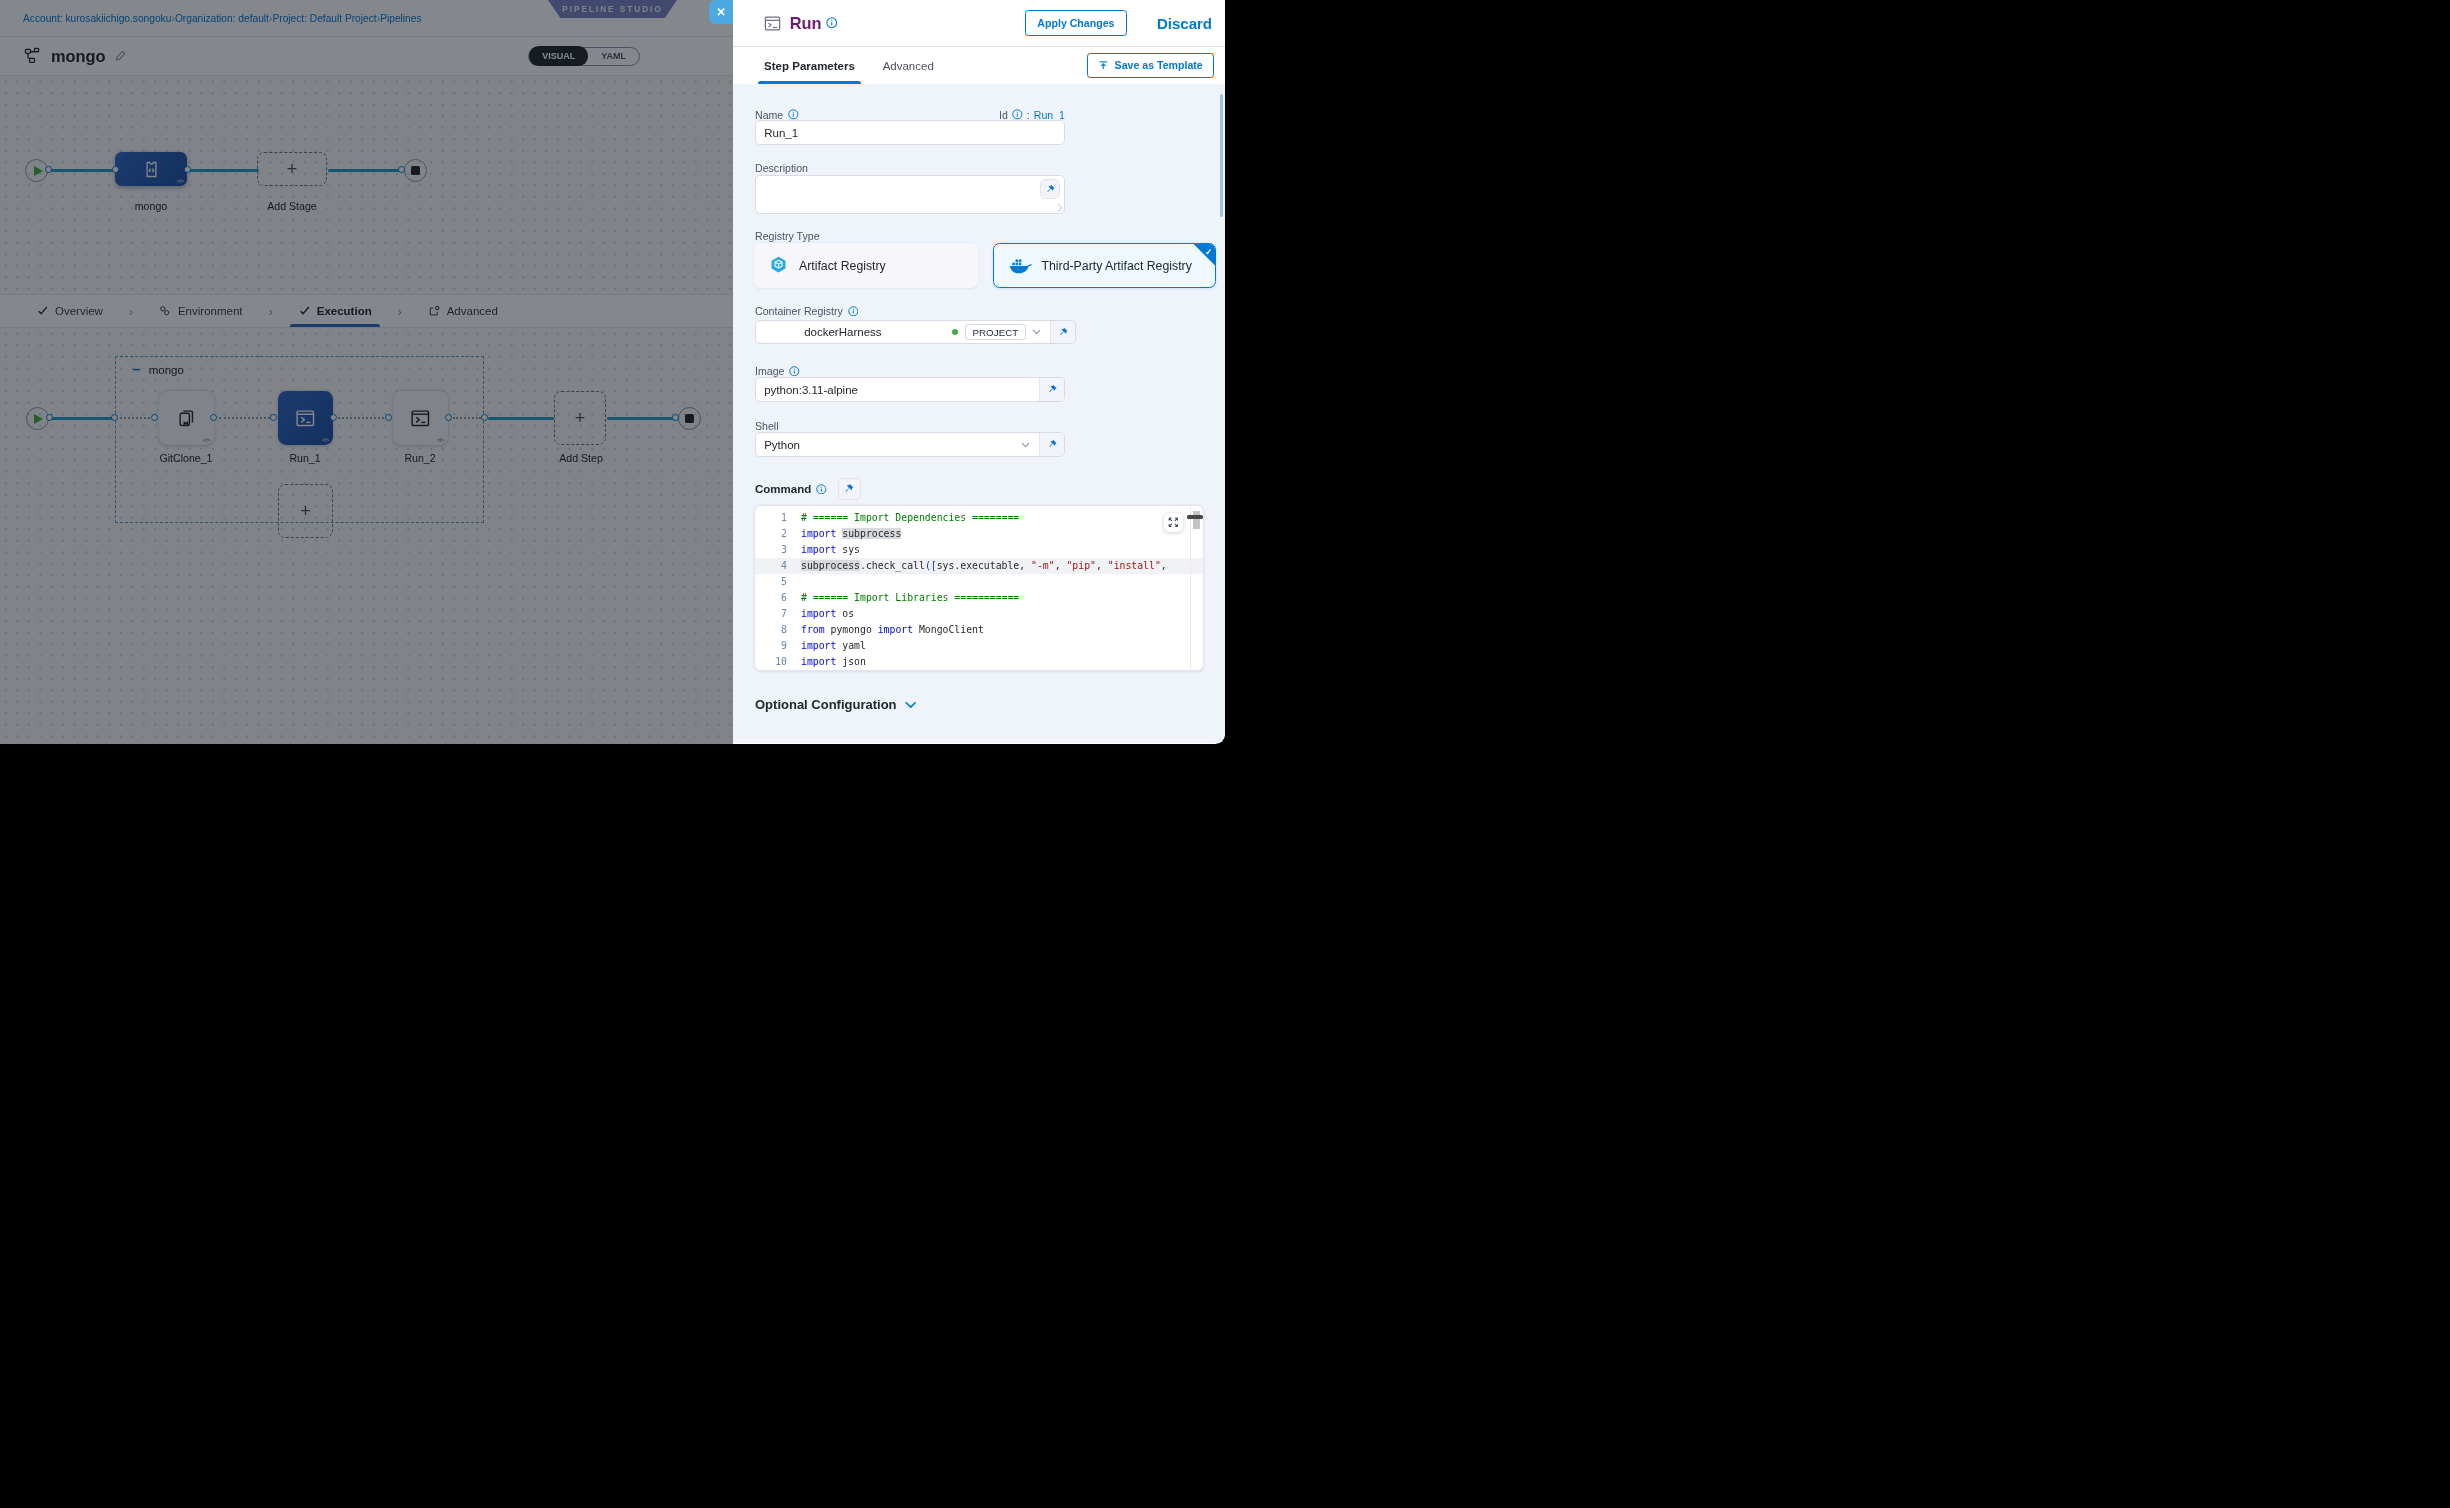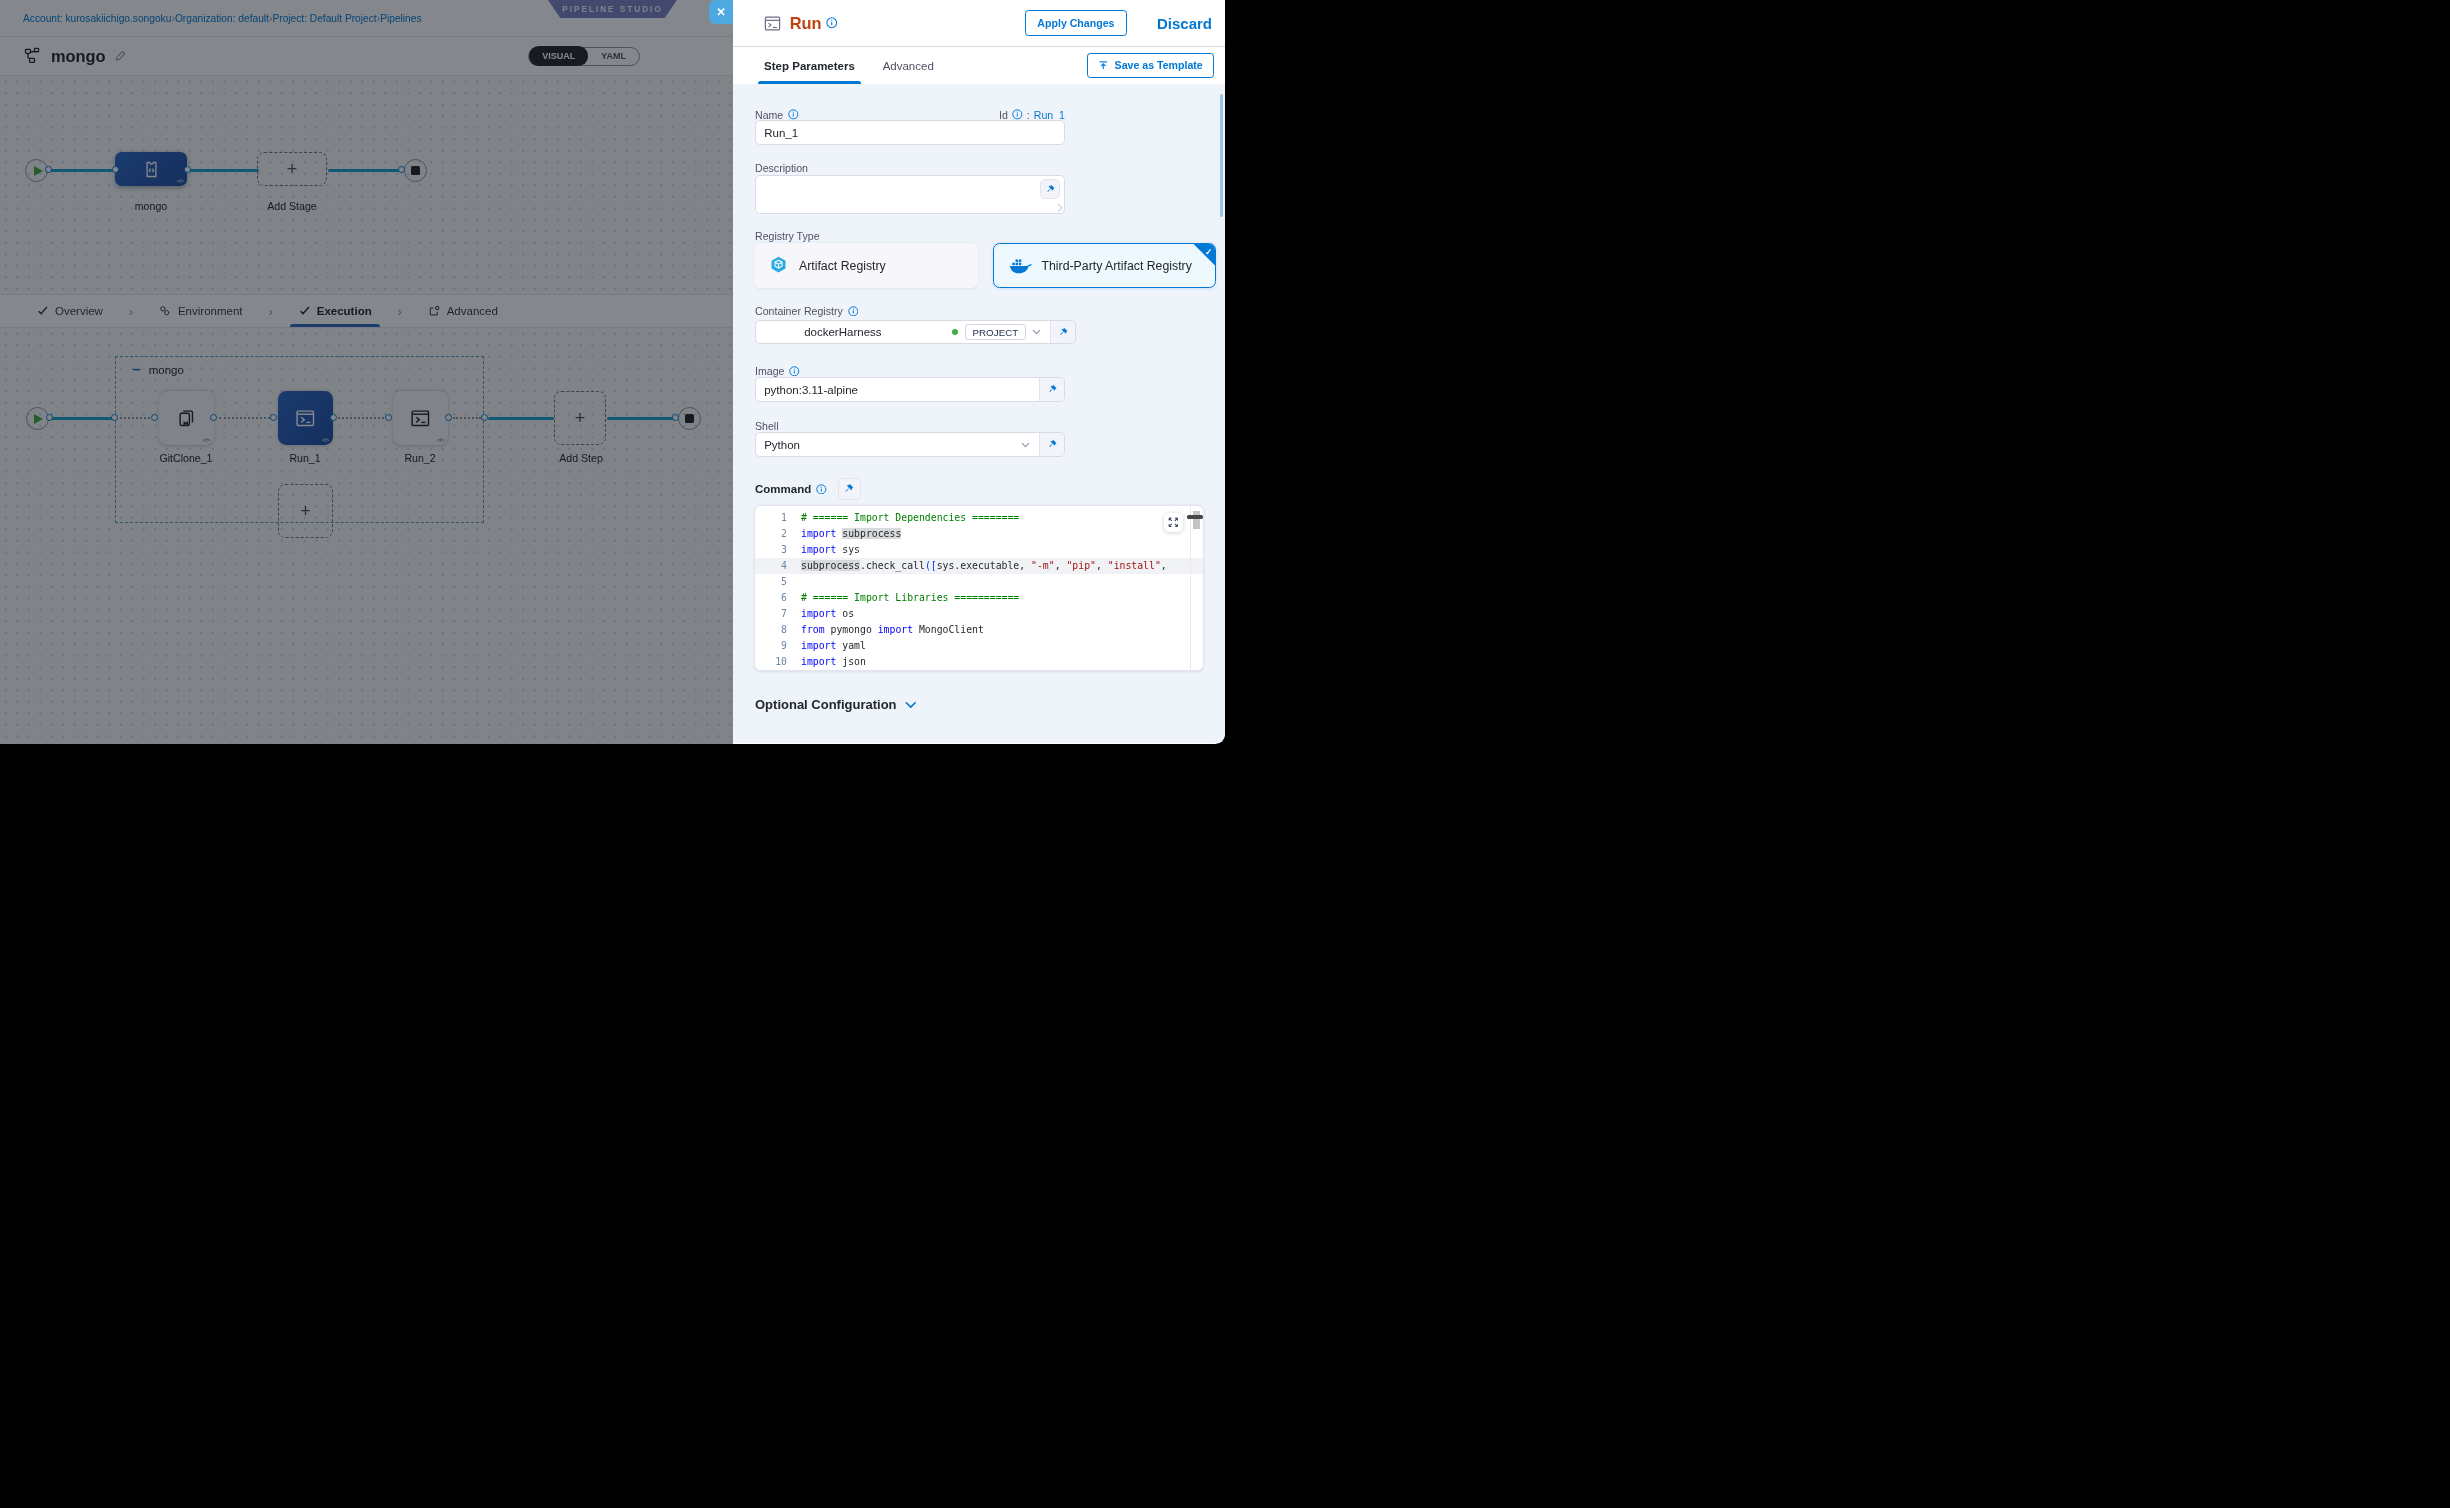--- a/index.html
+++ b/index.html
@@ -60,21 +60,21 @@
   .collapse-icon { color:#1b5fa8; font-size:14.7px; font-weight:bold; line-height:8.2px; cursor:pointer; }
 
   
   #dim-overlay { position:absolute; left:0; top:0; width:733px; height:744px; background:rgba(9,15,24,.5); z-index:5; }
 
   
   #panel { position:absolute; left:733px; top:0; width:492px; height:744px; background:#fff; z-index:6; border-radius:0 0 9.8px 0; }
   #close-btn { position:absolute; left:709px; top:0; width:24px; height:24px; background:#4da9e0; border-radius:6.6px 0 0 6.6px; color:#fff; display:flex; align-items:center; justify-content:center; font-size:11.5px; font-weight:bold; z-index:7; cursor:pointer; }
 
   .panel-header { position:absolute; left:0; top:0; width:100%; height:47px; display:flex; align-items:center; padding:0 13px 0 29.5px; border-bottom:0.8px solid #d9dae5; }
-  .panel-title { font-size:16.4px; font-weight:bold; color:#c2410c; margin:0 4.9px 0 8.2px; }
+  .panel-title { font-size:16.4px; font-weight:bold; color:#701a75; margin:0 4.9px 0 8.2px; }
   .btn-outline { border:0.8px solid #0278d5; color:#0278d5; background:#fff; border-radius:3.3px; font-size:10.6px; font-weight:bold; padding:5.7px 11.5px; cursor:pointer; font-family:inherit; }
   .link-btn { color:#0278d5; font-size:15px; font-weight:bold; margin-left:30px; cursor:pointer; }
   .spacer { margin-left:auto; }
 
   .panel-tabs { position:absolute; left:0; top:47px; width:100%; height:38px; display:flex; align-items:center; padding:0 11.5px 0 29.5px; border-bottom:0.8px solid #edeef5; background:#fff; }
   .ptab { font-size:11.5px; color:#4f5162; position:relative; height:100%; display:flex; align-items:center; padding:0 1.6px; cursor:pointer; }
   .ptab.active { color:#22272d; font-weight:bold; }
   .ptab.active::after { content:""; position:absolute; left:-4.9px; right:-4.9px; bottom:0; height:2.9px; background:#0278d5; border-radius:2.5px 2.5px 0 0; }
   .ptab + .ptab { margin-left:24.6px; }
   .tmpl-btn { margin-left:auto; height:25.4px; display:flex; align-items:center; gap:5.7px; border:0.8px solid #0278d5; border-radius:3.3px; color:#0278d5; font-size:10.6px; font-weight:bold; padding:0 9.8px; background:#fff; cursor:pointer; }

